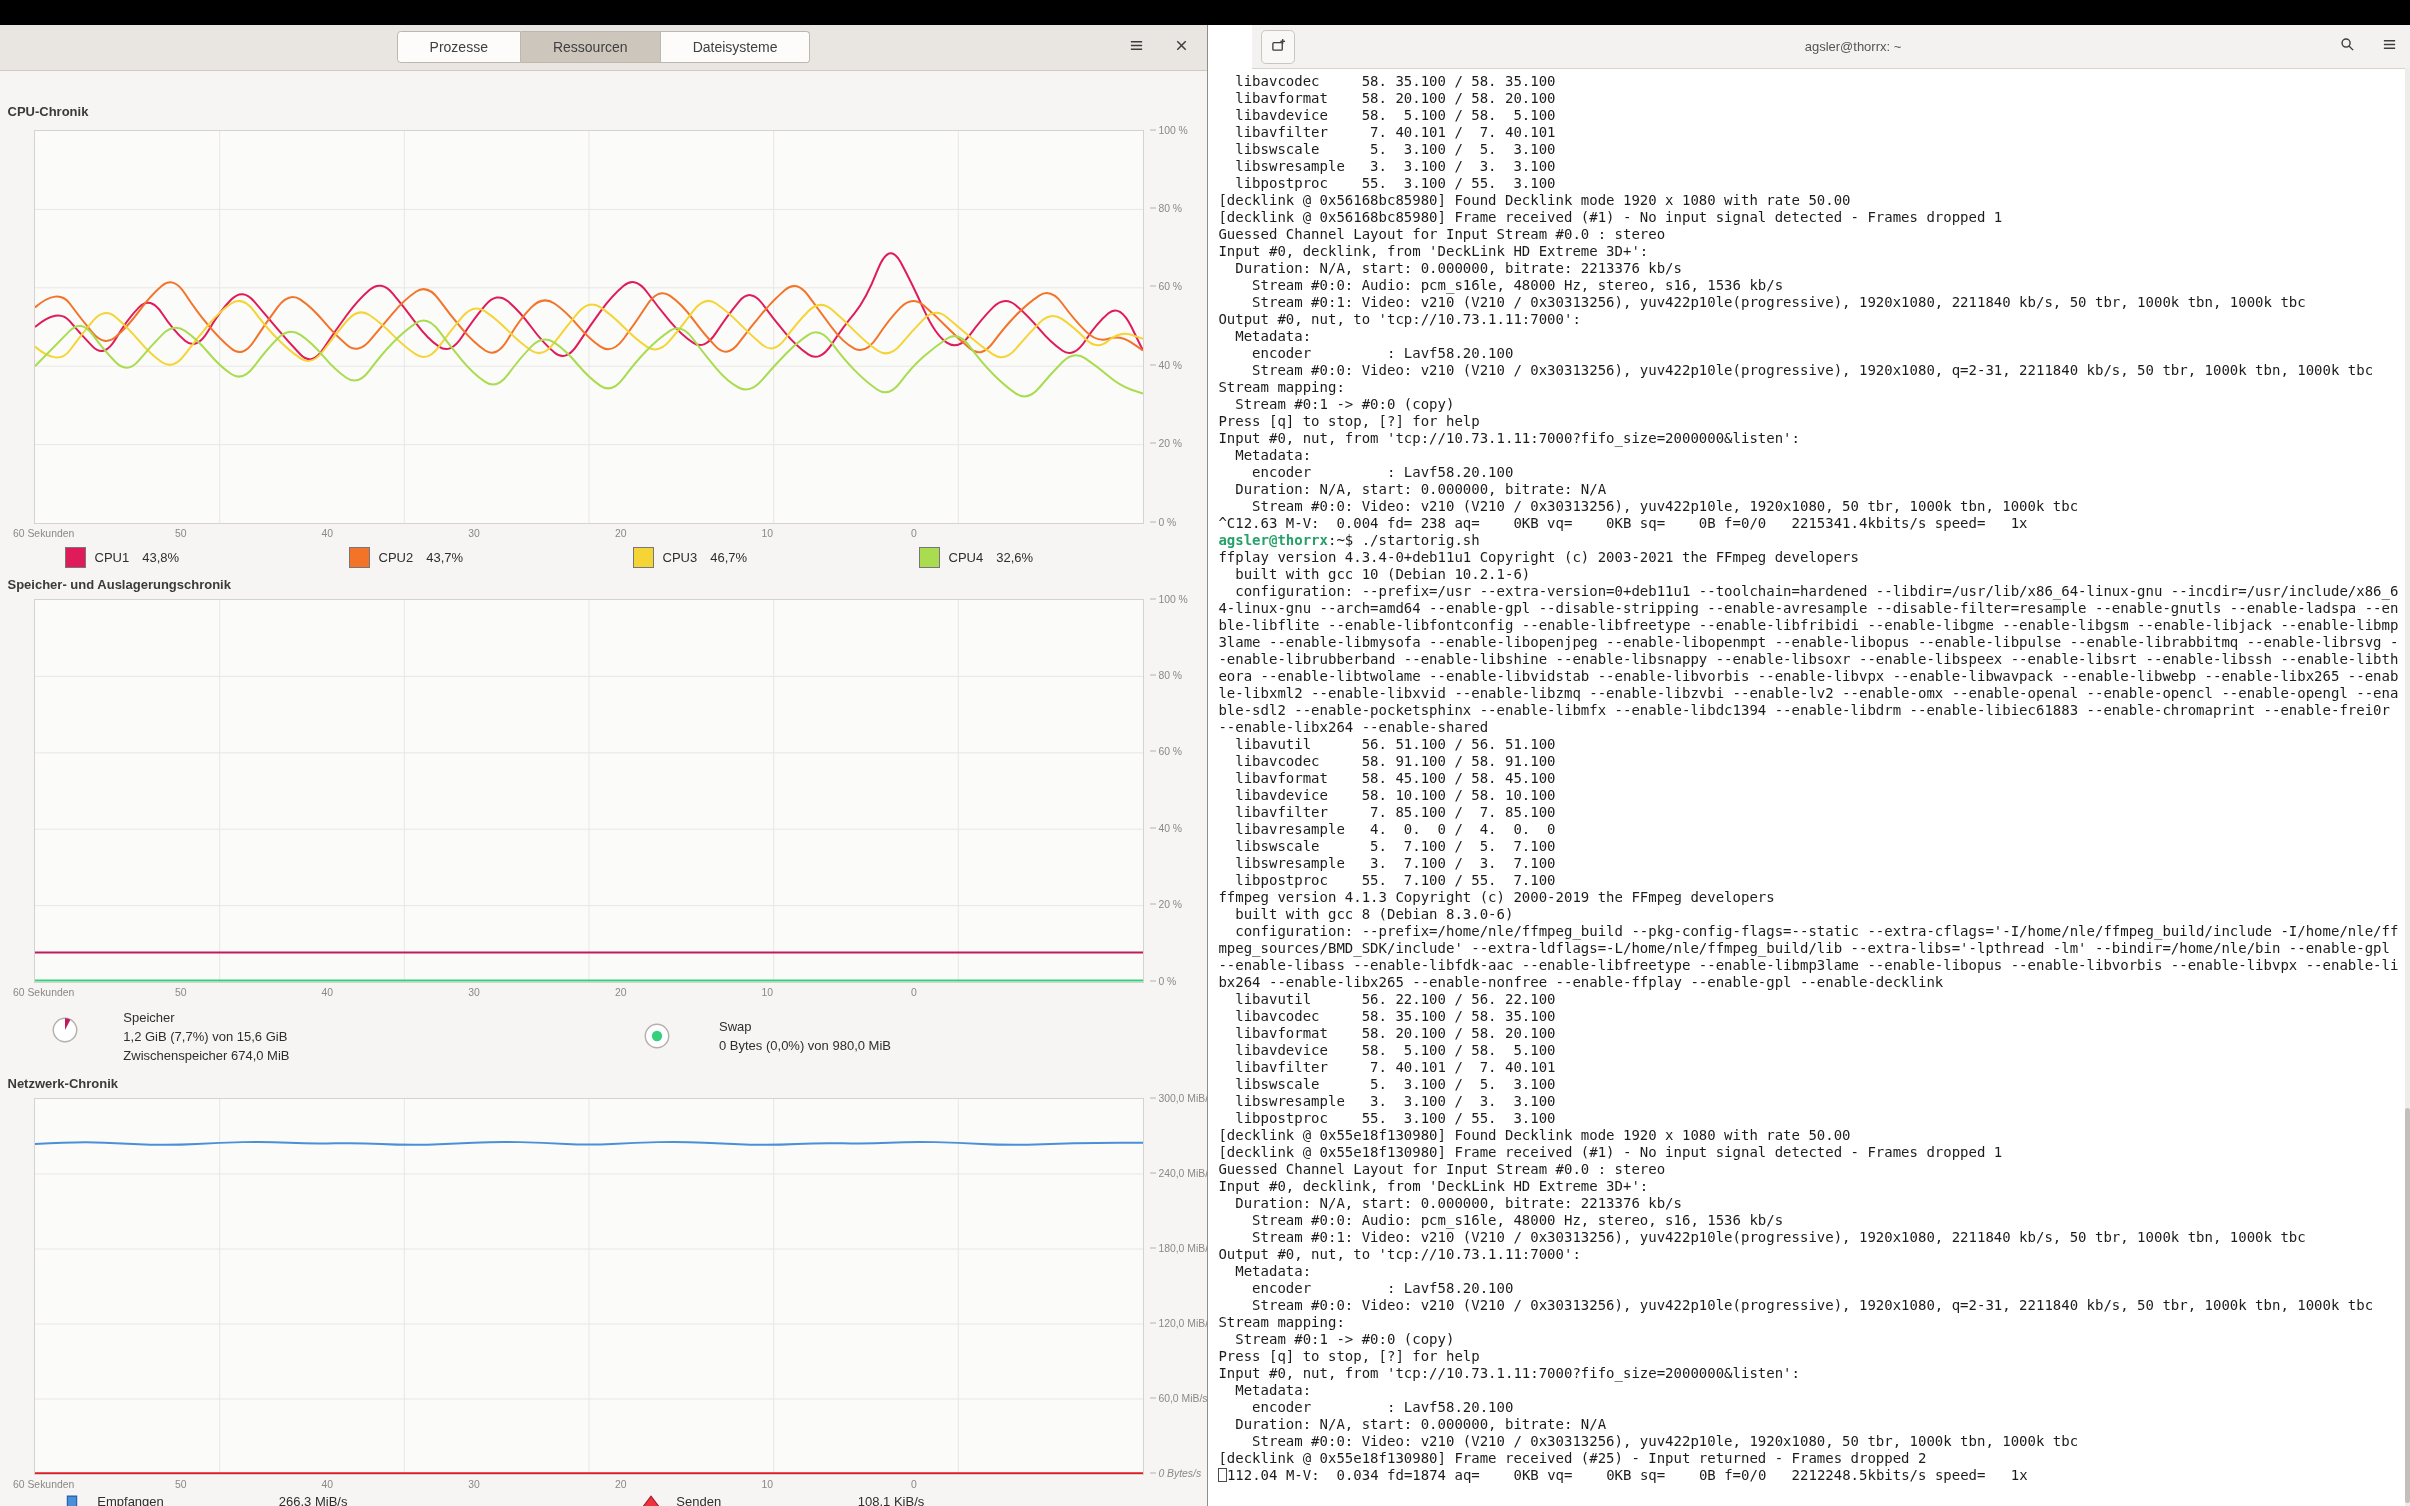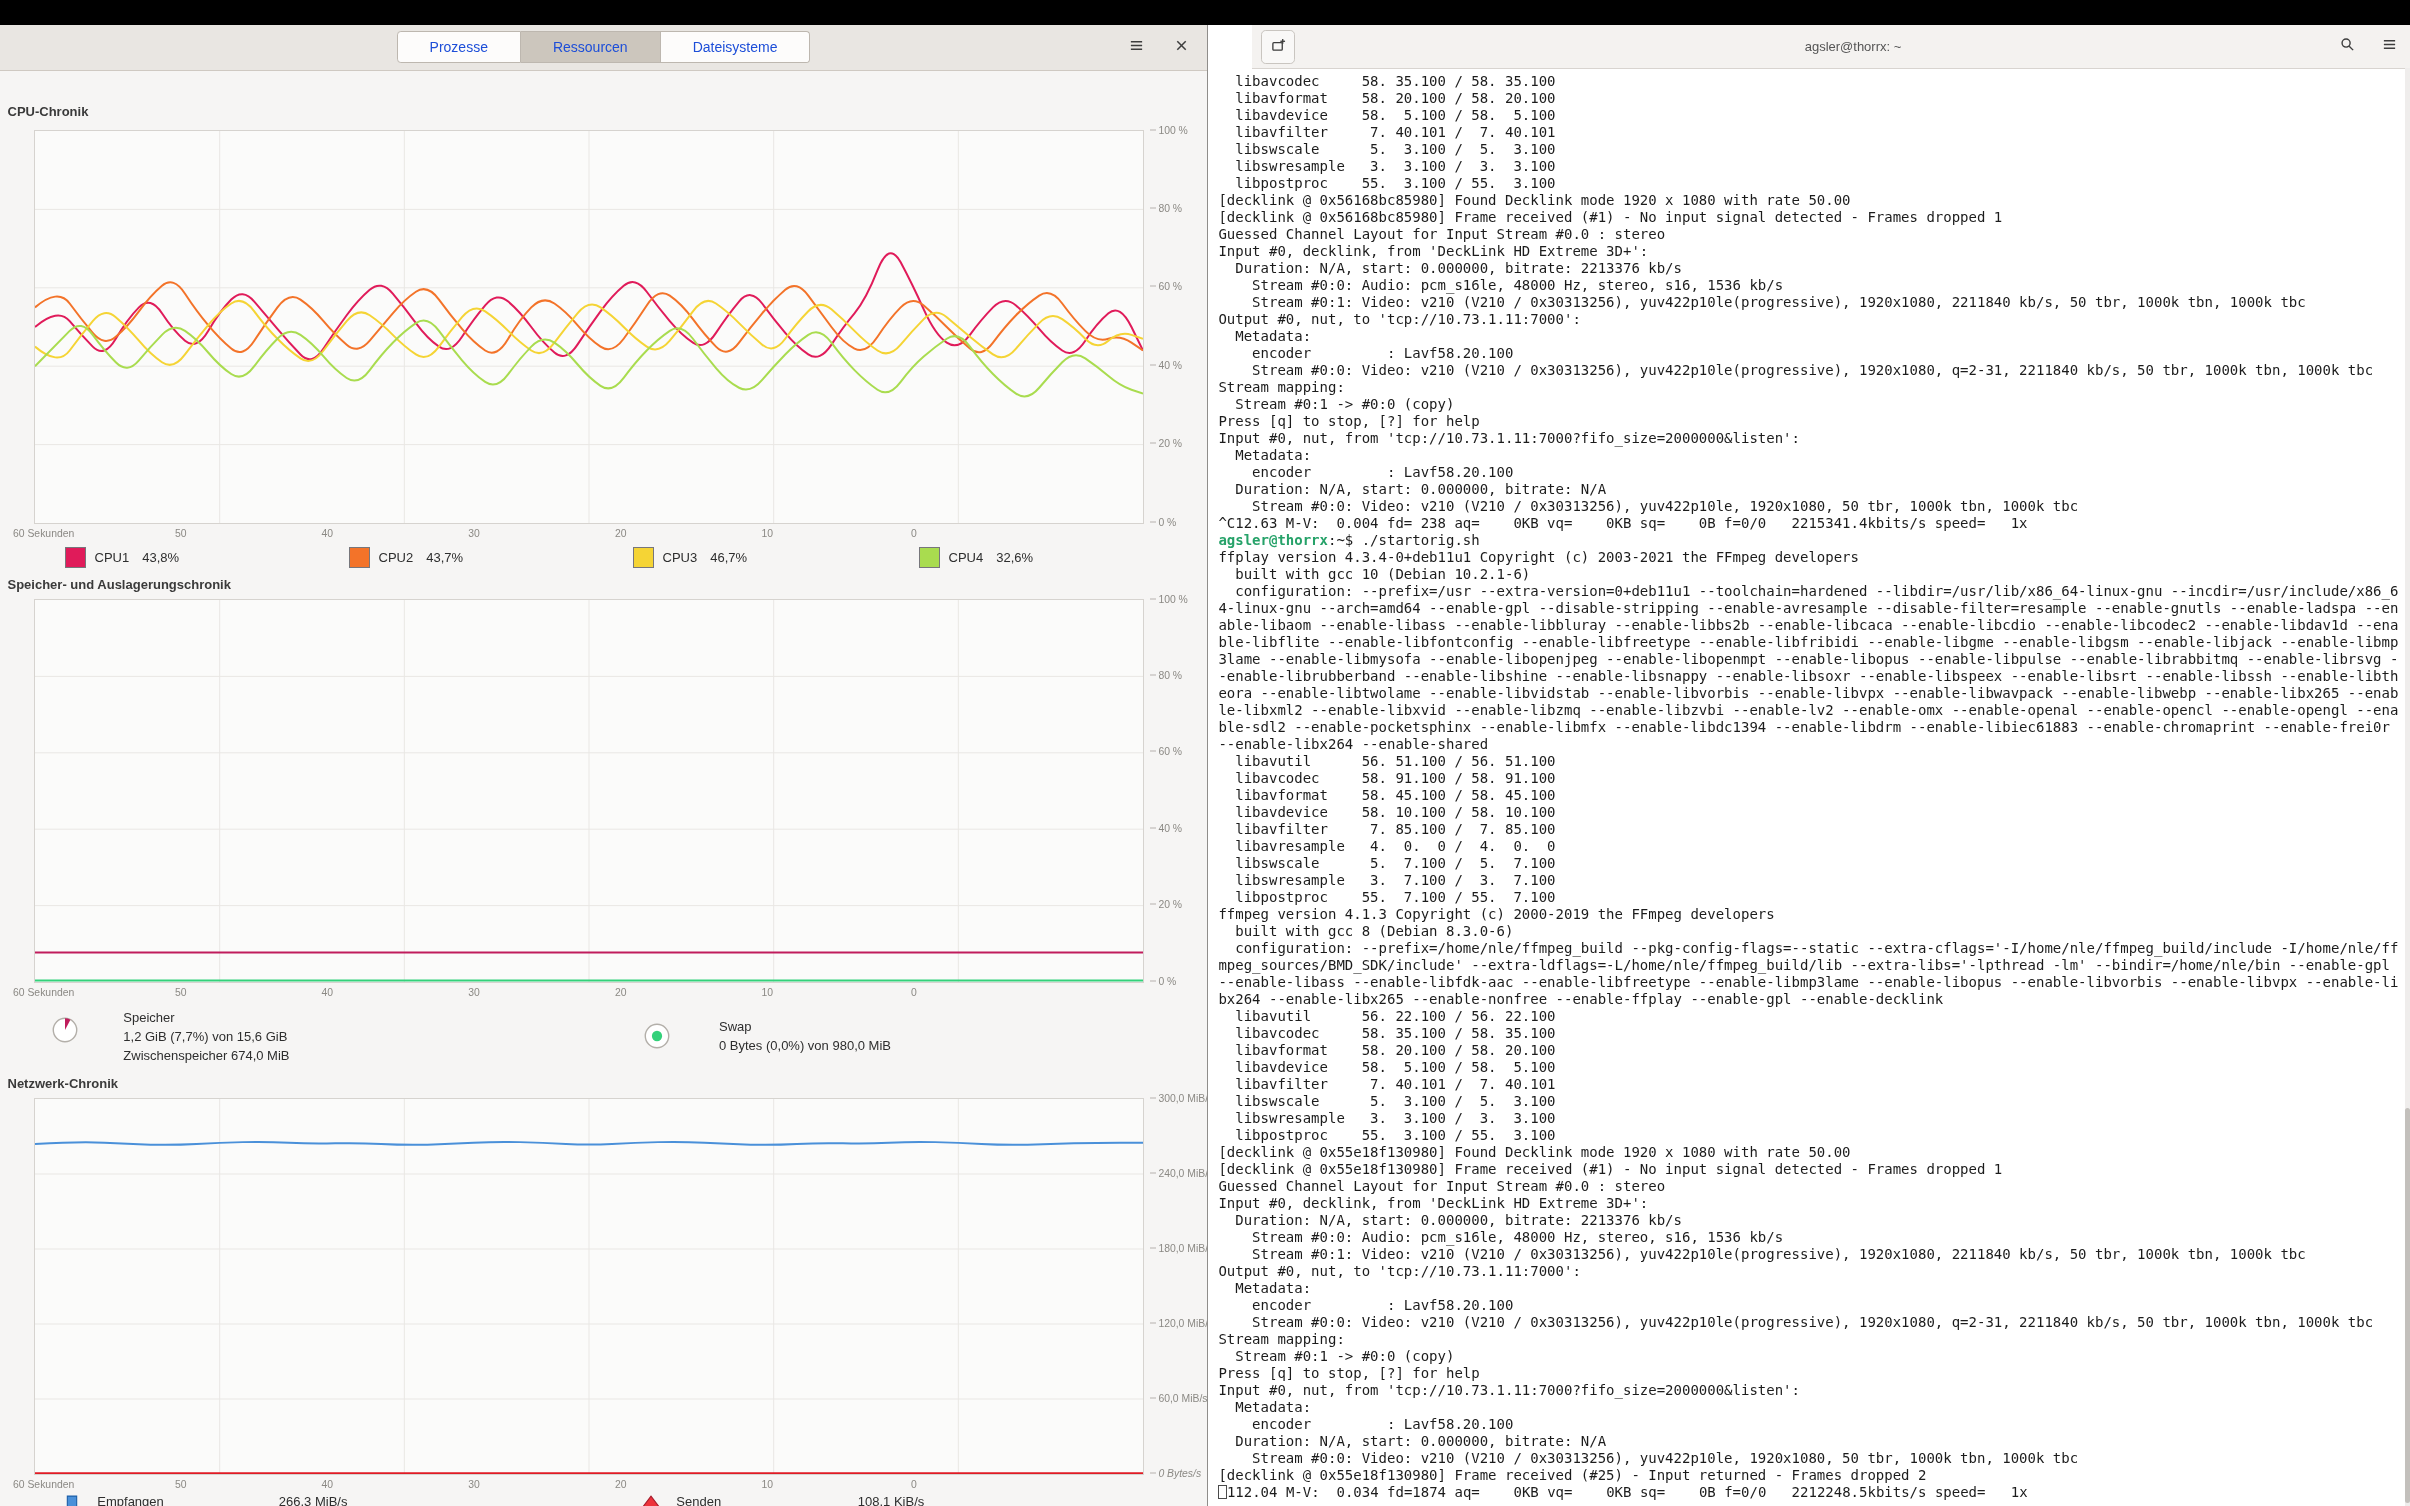--- a/index.html
+++ b/index.html
@@ -3,21 +3,21 @@
 <meta charset="utf-8">
 <style>
   html,body{margin:0;padding:0;background:#000;width:2411px;height:1507px;overflow:hidden;
             font-family:"Liberation Sans",sans-serif;-webkit-font-smoothing:antialiased;}
   .win{position:absolute;top:24.5px;height:1482px;}
   
   #sysmon{left:0;width:1207px;background:#f6f5f4;}
   #sm-headerbar{position:absolute;top:0;left:0;width:100%;height:45px;background:#e9e6e2;
                 border-bottom:0.9px solid #cfc9c2;display:flex;align-items:center;justify-content:center;}
   .tabgroup{display:flex;}
-  .tab{height:30px;line-height:30px;padding:0 32px;font-size:14px;color:#1d4ed8;background:#fdfcfb;
+  .tab{height:30px;line-height:30px;padding:0 32px;font-size:14px;color:#404040;background:#fdfcfb;
        border:0.9px solid #bdb7af;border-left-width:0;cursor:default;}
   .tab:first-child{border-left-width:0.9px;border-radius:3.8px 0 0 3.8px;}
   .tab:last-child{border-radius:0 3.8px 3.8px 0;}
   .tab.active{background:#ccc6bd;}
   .sm-controls{position:absolute;right:9.4px;top:6.6px;display:flex;gap:13px;}
   .icon-btn{width:32px;height:32px;display:flex;align-items:center;justify-content:center;border-radius:4.7px;}
   .sm-title{position:absolute;left:7.5px;font-size:13px;font-weight:bold;color:#3a3a3a;}
   .plot{position:absolute;left:34px;width:1108px;background:#fbfbfa;border:0.9px solid #d6d3cf;}
   .plot svg{position:absolute;left:0;top:0;width:100%;height:100%;}
   .ylabels{position:absolute;left:1150px;width:56px;}
@@ -392,21 +392,20 @@
       <div class="tline">  Metadata:</div>
       <div class="tline">    encoder         : Lavf58.20.100</div>
       <div class="tline">  Duration: N/A, start: 0.000000, bitrate: N/A</div>
       <div class="tline">    Stream #0:0: Video: v210 (V210 / 0x30313256), yuv422p10le, 1920x1080, 50 tbr, 1000k tbn, 1000k tbc</div>
       <div class="tline">^C12.63 M-V:  0.004 fd= 238 aq=    0KB vq=    0KB sq=    0B f=0/0   2215341.4kbits/s speed=   1x</div>
       <div class="tline"><span class="prompt-user" style="color: rgb(38, 162, 105);">agsler@thorrx</span><span>:~$</span><span> ./startorig.sh</span></div>
       <div class="tline">ffplay version 4.3.4-0+deb11u1 Copyright (c) 2003-2021 the FFmpeg developers</div>
       <div class="tline">  built with gcc 10 (Debian 10.2.1-6)</div>
       <div class="tline">  configuration: --prefix=/usr --extra-version=0+deb11u1 --toolchain=hardened --libdir=/usr/lib/x86_64-linux-gnu --incdir=/usr/include/x86_6</div>
       <div class="tline">4-linux-gnu --arch=amd64 --enable-gpl --disable-stripping --enable-avresample --disable-filter=resample --enable-gnutls --enable-ladspa --en</div>
-      <div class="tline">able-libaom --enable-libass --enable-libbluray --enable-libbs2b --enable-libcaca --enable-libcdio --enable-libcodec2 --enable-libdav1d --ena</div>
       <div class="tline">ble-libflite --enable-libfontconfig --enable-libfreetype --enable-libfribidi --enable-libgme --enable-libgsm --enable-libjack --enable-libmp</div>
       <div class="tline">3lame --enable-libmysofa --enable-libopenjpeg --enable-libopenmpt --enable-libopus --enable-libpulse --enable-librabbitmq --enable-librsvg -</div>
       <div class="tline">-enable-librubberband --enable-libshine --enable-libsnappy --enable-libsoxr --enable-libspeex --enable-libsrt --enable-libssh --enable-libth</div>
       <div class="tline">eora --enable-libtwolame --enable-libvidstab --enable-libvorbis --enable-libvpx --enable-libwavpack --enable-libwebp --enable-libx265 --enab</div>
       <div class="tline">le-libxml2 --enable-libxvid --enable-libzmq --enable-libzvbi --enable-lv2 --enable-omx --enable-openal --enable-opencl --enable-opengl --ena</div>
       <div class="tline">ble-sdl2 --enable-pocketsphinx --enable-libmfx --enable-libdc1394 --enable-libdrm --enable-libiec61883 --enable-chromaprint --enable-frei0r</div>
       <div class="tline">--enable-libx264 --enable-shared</div>
       <div class="tline">  libavutil      56. 51.100 / 56. 51.100</div>
       <div class="tline">  libavcodec     58. 91.100 / 58. 91.100</div>
       <div class="tline">  libavformat    58. 45.100 / 58. 45.100</div>

